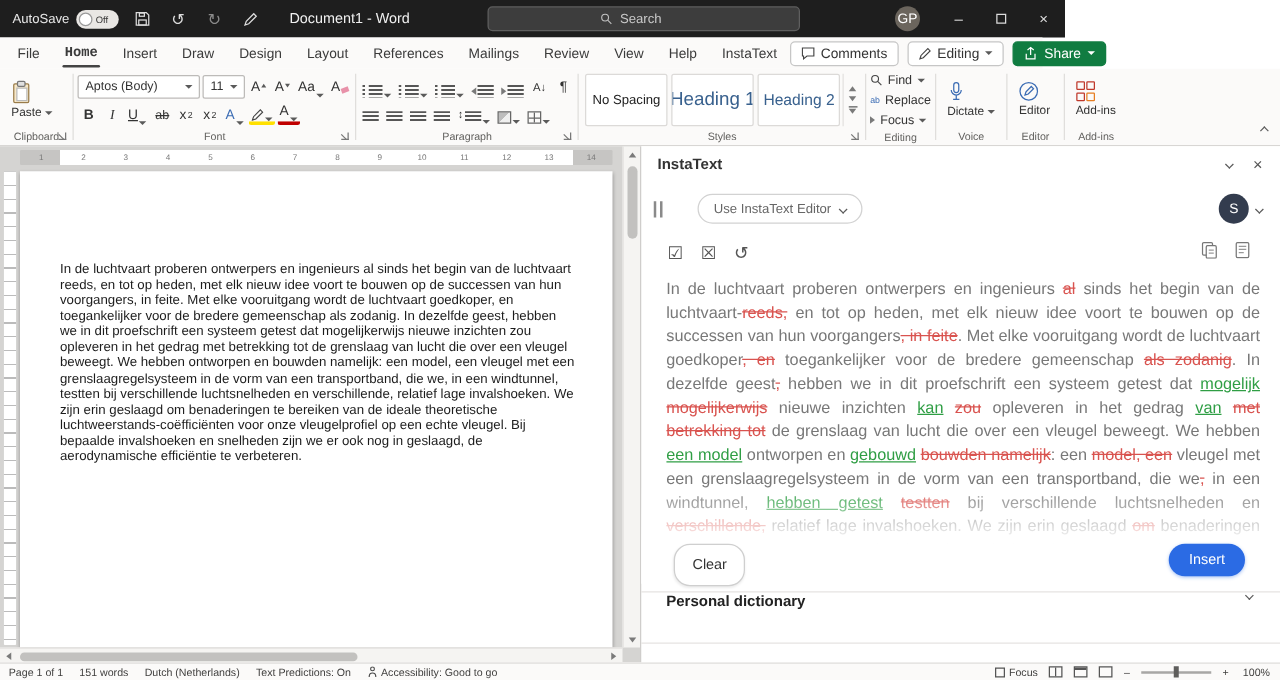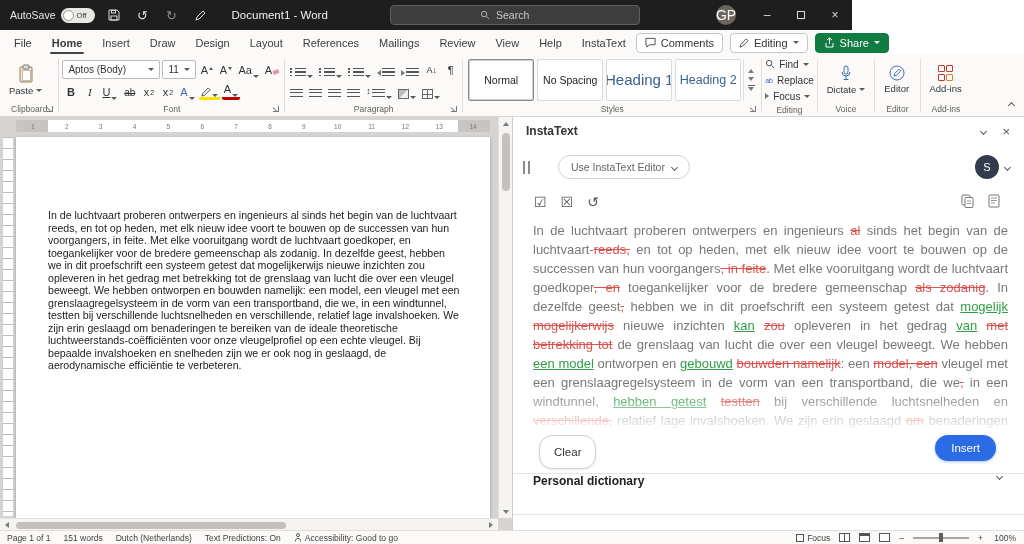--- a/index.html
+++ b/index.html
@@ -13,50 +13,50 @@
   .as-toggle { width:34px; height:15px; border-radius:8px; background:#e9e7e4; display:flex; align-items:center; position:relative; cursor:pointer; }
   .as-knob { width:11px; height:11px; border-radius:50%; background:#fff; border:1px solid #9a9a9a; margin-left:2px; }
   .as-state { font-size:7.5px; color:#333; margin-left:3px; }
   .tb-icon { width:20px; height:20px; display:flex; align-items:center; justify-content:center; font-size:13px; color:#dcdcdc; }
   .tb-icon.dim { color:#8a8a8a; }
   .tb-title { font-size:11.5px; color:#f0f0f0; margin-left:12px; white-space:nowrap; }
   .tb-search { position:absolute; left:390px; top:5px; width:250px; height:20px; background:#3d3d3d; border:1px solid #5f5f5f; border-radius:4px; display:flex; align-items:center; justify-content:center; gap:6px; }
   .tb-search input { background:transparent; border:none; outline:none; color:#c9c9c9; font-size:10.5px; width:54px; font-family:"Liberation Sans",sans-serif; }
   .tb-search input::placeholder { color:#c9c9c9; }
   .tb-right { position:absolute; right:0; top:0; height:30px; display:flex; align-items:center; }
-  .avatar { width:20px; height:20px; border-radius:50%; background:#6b655d; color:#fff; font-size:14px; display:flex; align-items:center; justify-content:center; margin-right:14px; }
+  .avatar { width:20px; height:20px; border-radius:50%; background:#6b655d; color:#fff; font-size:11px; display:flex; align-items:center; justify-content:center; margin-right:14px; }
   .winbtn { width:34px; height:30px; display:flex; align-items:center; justify-content:center; color:#dcdcdc; font-size:12px; }
   .maxbox { width:8px; height:8px; border:1px solid #dcdcdc; }
 
   
   .tabrow { position:absolute; left:0; top:30px; width:834px; height:25px; background:#fbfaf9; display:flex; align-items:center; }
   .rtabs { display:flex; align-items:stretch; height:100%; margin-left:4px; }
   .rtab { padding:0 10px; display:flex; align-items:center; font-size:11px; color:#3b3b3b; position:relative; cursor:pointer; }
-  .rtab.active { font-weight:bold; }
+  .rtab.active { font-weight:bold;font-family:Liberation Mono, monospace; }
   .rtab.active::after { content:""; position:absolute; left:8px; right:8px; bottom:1px; height:2.5px; background:#444; border-radius:2px; }
   .tabrow-right { margin-left:auto; display:flex; align-items:center; gap:7px; margin-right:10px; }
   .pill { height:20px; display:flex; align-items:center; gap:5px; border:1px solid #c6c6c6; border-radius:4px; background:#fff; padding:0 8px; font-size:11px; color:#333; cursor:pointer; }
   .pill.share { background:#107c41; border-color:#107c41; color:#fff; }
 
   
   .ribbon { position:absolute; left:0; top:55px; width:1024px; height:62px; background:#fbfaf9; border-bottom:1px solid #d8d6d4; display:flex; }
   .rgroup { display:flex; flex-direction:column; padding:2px 3px 0 3px; }
   .rg-content { flex:1; display:flex; align-items:center; }
   .rg-label { height:14px; display:flex; align-items:center; justify-content:center; font-size:8.5px; color:#61605e; position:relative; padding:0 8px; }
   .dlg { position:absolute; right:1px; bottom:3px; width:8px; height:8px; }
   .dlg::before { content:""; position:absolute; right:1px; bottom:1px; width:5px; height:5px; border-right:1px solid #777; border-bottom:1px solid #777; }
   .dlg::after { content:""; position:absolute; left:1px; top:2px; width:6px; height:1px; background:#777; transform:rotate(45deg); transform-origin:left center; }
   .rdiv { width:1px; background:#e0dedc; margin:4px 0; }
   .dda { width:0; height:0; border-left:3px solid transparent; border-right:3px solid transparent; border-top:3.5px solid #5a5a5a; display:inline-block; }
   .chev { width:5px; height:5px; border-right:1.4px solid #5a5a5a; border-bottom:1.4px solid #5a5a5a; display:inline-block; transform:rotate(45deg); }
   .chev.up { transform:rotate(-135deg); }
   .pill.share .chev, .pill.share .dda { border-color:#fff; }
   .pill.share .dda { border-top-color:#fff; border-left-color:transparent; border-right-color:transparent; }
 
-  .bigbtn { display:flex; flex-direction:column; align-items:center; justify-content:center; gap:2px; padding:1px 6px; border-radius:3px; cursor:pointer; }
+  .bigbtn { display:flex; flex-direction:column; justify-content:center; gap:2px; padding:1px 6px; border-radius:3px; cursor:pointer; }
   .bigbtn .blabel { font-size:9.5px; color:#333; display:flex; align-items:center; gap:3px; }
 
   .fontcol { display:flex; flex-direction:column; gap:3px; }
   .frow { display:flex; align-items:center; gap:2px; }
   .combo { height:19px; border:1px solid #bdbbb9; background:#fff; border-radius:2px; display:flex; align-items:center; gap:5px; padding:0 5px; font-size:10px; color:#333; cursor:pointer; }
   .combo.fname { width:98px; justify-content:space-between; }
   .combo.fsize { width:34px; justify-content:space-between; }
   .rbtn { min-width:17px; height:18px; display:flex; align-items:flex-end; justify-content:center; font-size:11px; color:#333; border-radius:2px; padding:0 2px; cursor:pointer; line-height:15px; gap:1px; }
   .rbtn.b { font-weight:bold; }
   .rbtn.i { font-style:italic; font-family:"Liberation Serif",serif; }
@@ -372,21 +372,20 @@
     <div class="rg-label">
         <span>Paragraph</span>
         <span class="dlg"></span>
       </div>
   </div>
   <div class="rdiv"></div>
 
   <div class="rgroup">
     <div class="rg-content">
       <div class="stylesgal">
-          <div class="stylecell sel">Normal</div>
           <div class="stylecell">No Spacing</div>
           <div class="stylecell h1">Heading 1</div>
           <div class="stylecell h2">Heading 2</div>
         </div>
       <div class="galmore">
         <span class="tri up"></span>
         <span class="tri dn"></span>
         <span class="gm-bar"></span>
         <span class="tri dn"></span>
       </div>

